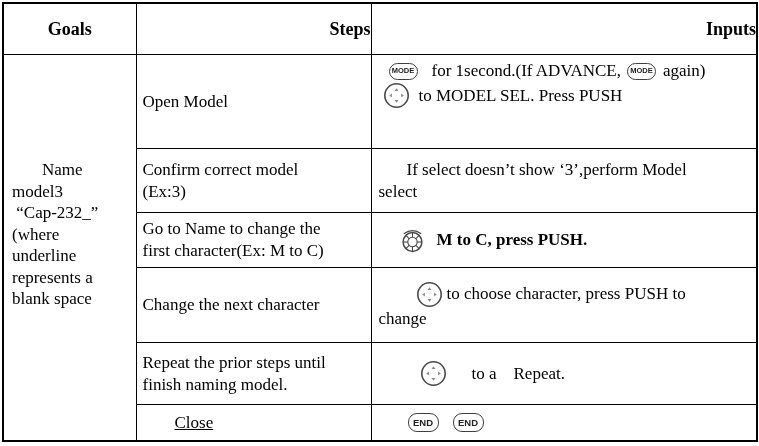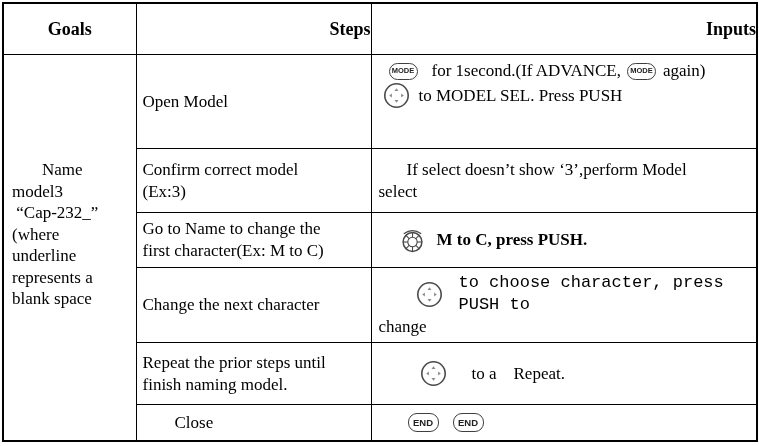--- a/index.html
+++ b/index.html
@@ -22,21 +22,21 @@
   th.inputs-h { padding-left:38px; }
 
   td.goal-cell { vertical-align:middle; }
   .goal-text {
     white-space:pre-wrap; font-size:17px; line-height:21.5px;
     padding:0 2px 26px 8px; text-indent:30px;
   }
 
   td.step-cell { font-size:17px; line-height:22px; padding-left:6px; }
   .step-text { white-space:pre-line; }
-  td.step-close { padding-left:38px; }
+  td.step-close { padding-left:38px;text-decoration:underline; }
 
   td.input-cell { font-size:17px; line-height:22px; }
   .iline { display:flex; align-items:center; }
   .txt { white-space:pre-wrap; }
 
   
   .pill {
     display:inline-flex; align-items:center; justify-content:center;
     border:1.6px solid #3f3f3f; border-radius:9px; background:#fff;
     font-family:"Liberation Sans", sans-serif; font-weight:bold; color:#222;
@@ -56,21 +56,21 @@
   .r1-line2 .txt { margin-left:9px; }
 
   .r2-cell .txt-block {
     white-space:pre-wrap; text-indent:28px; padding-left:7px; display:block;
   }
   .r3-cell { padding-left:27px; }
   .r3-cell .txt { margin-left:11px;font-weight:bold; }
 
   .r4-cell { vertical-align:middle; }
   .r4-line1 { padding-left:44px; }
-  .r4-line1 .txt { margin-left:16px;font-family:Liberation Mono, monospace; }
+  .r4-line1 .txt { margin-left:4px; }
   .r4-line2 { padding-left:7px; }
 
   .r5-cell { padding-left:48px; }
   .r5-cell .txt { margin-left:25px; }
 
   .r6-cell { padding-left:36px; }
   .r6-cell .pill + .pill { margin-left:14px; }
 </style>
 </head>
 <body>

